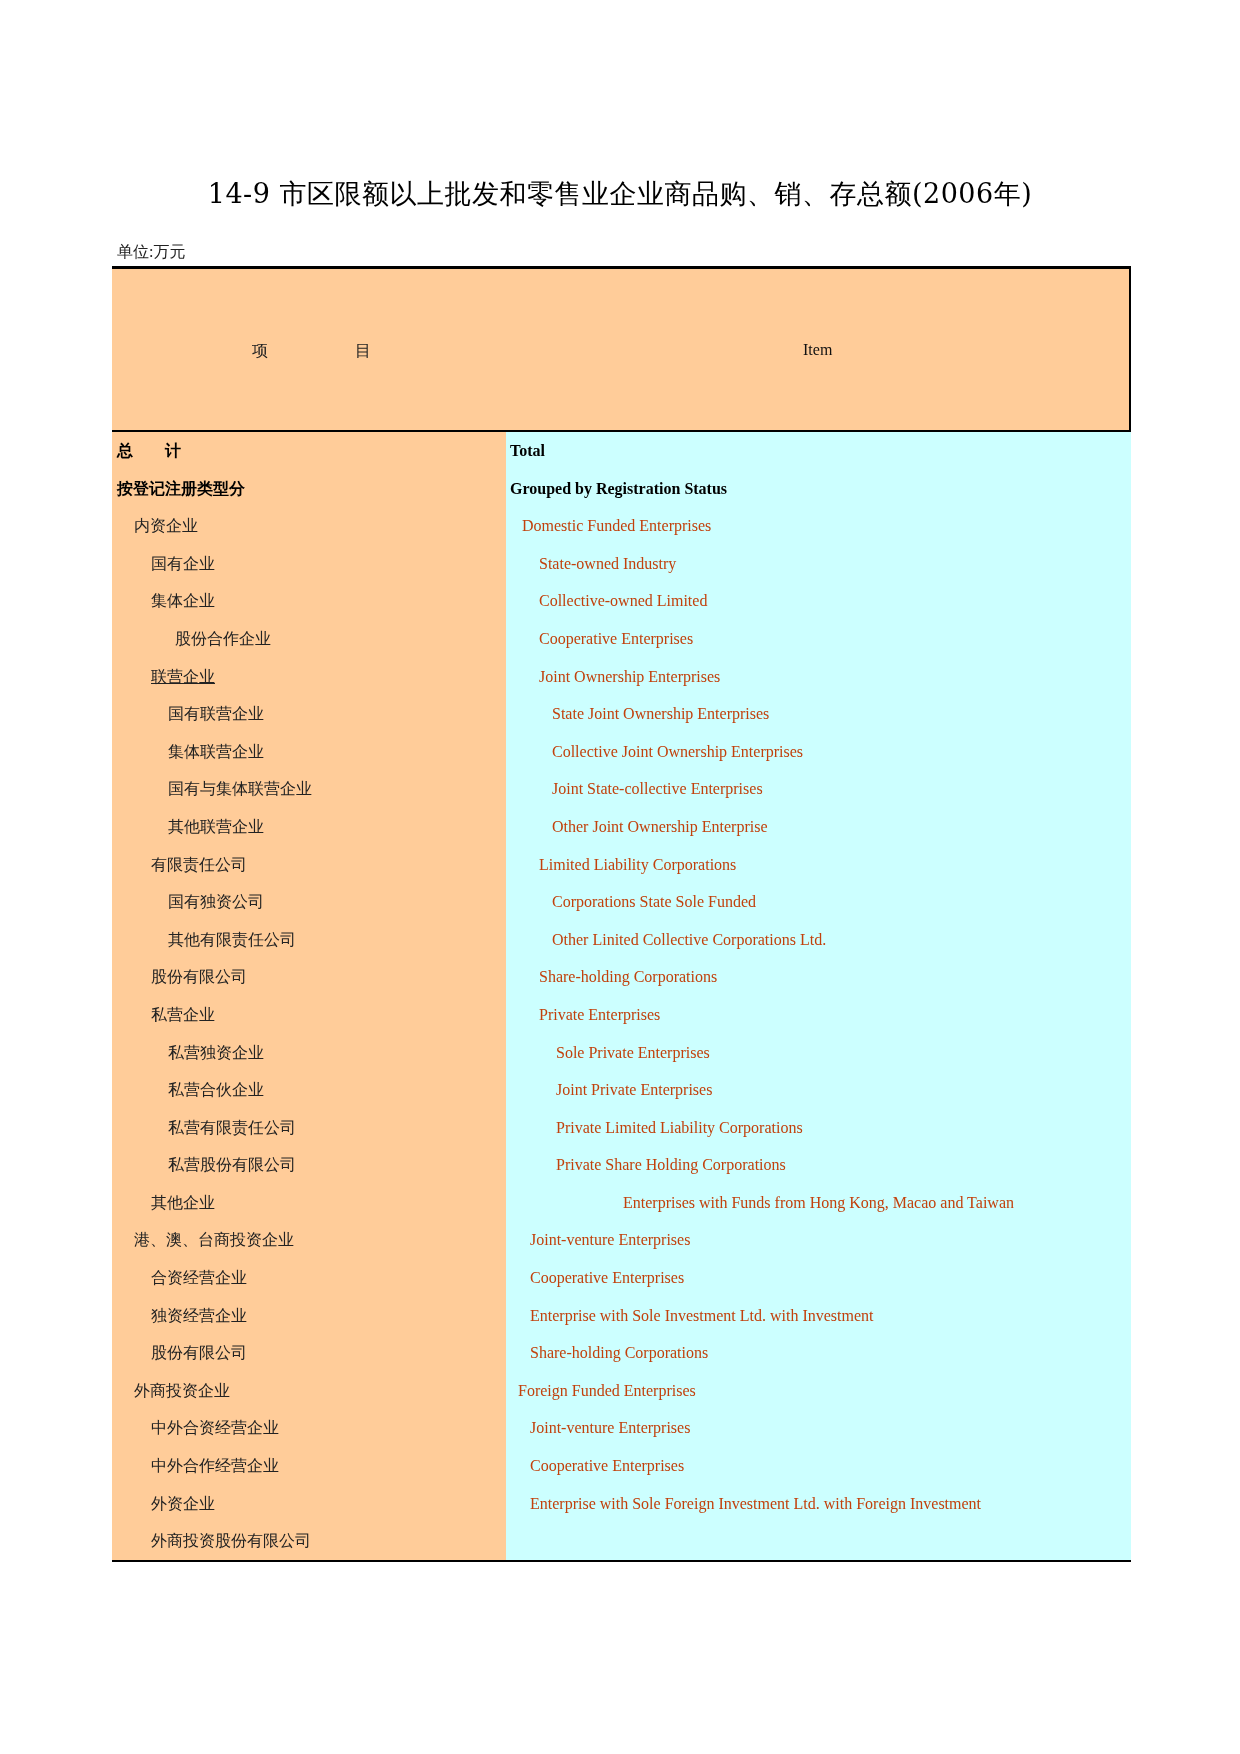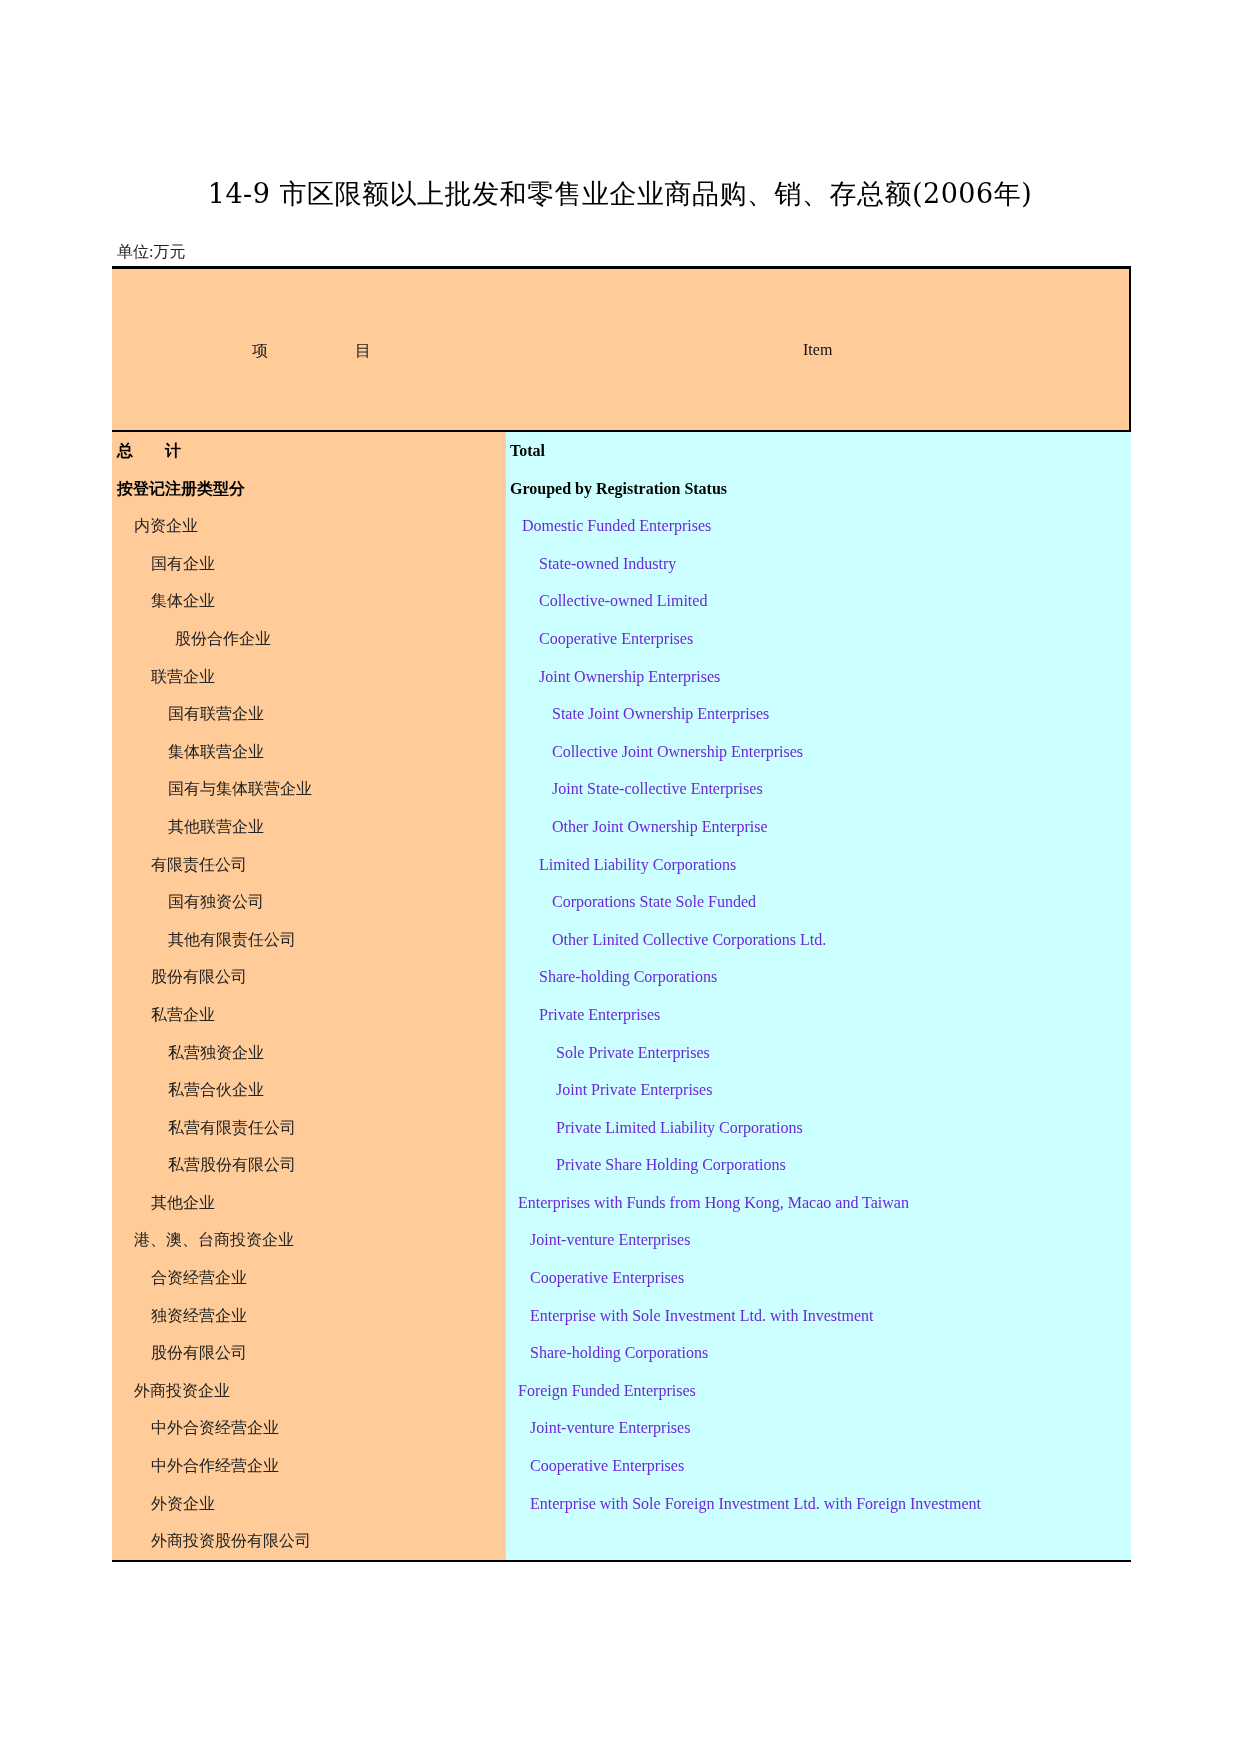--- a/index.html
+++ b/index.html
@@ -14,21 +14,21 @@
     .header { position: relative; height: 163px; background: #ffcc99;
               border-right: 2px solid #000; border-bottom: 2px solid #000; box-sizing: border-box; }
     .hdr-zh { position: absolute; top: 72px; font-size: 16px; color: #222; }
     .hdr-zh.a { left: 140px; }
     .hdr-zh.b { left: 243px; }
     .hdr-en { position: absolute; left: 691px; top: 72px; font-size: 16px; color: #111; }
     .body { position: relative; display: flex; }
     .col-zh { width: 394px; background: #ffcc99; }
     .col-en { width: 625px; background: #ccffff; }
     .row { height: 37.6px; line-height: 37.6px; font-size: 16px; white-space: nowrap; color: #222; }
-    .col-en .row { color: #6d28d9; }
+    .col-en .row { color: #c2410c; }
     .bold { font-weight: bold; color: #000 !important; }
     .bottom-rule { height: 2px; background: #000; }
   </style>
 </head>
 <body>
 
 <h1 class="title">14-9 市区限额以上批发和零售业企业商品购、销、存总额(2006年)</h1>
 <div class="unit">单位:万元</div>
 
 <div class="table">
@@ -39,21 +39,21 @@
     <span class="hdr-en">Item</span>
   </div>
   <div class="body">
     <div class="col-zh" id="col-zh">
         <div class="row bold" style="padding-left: 5px;">总　　计</div>
         <div class="row bold" style="padding-left: 5px;">按登记注册类型分</div>
         <div class="row" style="padding-left: 22px;">内资企业</div>
         <div class="row" style="padding-left: 39px;">国有企业</div>
         <div class="row" style="padding-left: 39px;">集体企业</div>
         <div class="row" style="padding-left: 39px; margin-left: 24px;">股份合作企业</div>
-        <div class="row" style="padding-left: 39px;">联营企业</div>
+        <div class="row" style="padding-left: 39px; text-decoration: underline;">联营企业</div>
         <div class="row" style="padding-left: 56px;">国有联营企业</div>
         <div class="row" style="padding-left: 56px;">集体联营企业</div>
         <div class="row" style="padding-left: 56px;">国有与集体联营企业</div>
         <div class="row" style="padding-left: 56px;">其他联营企业</div>
         <div class="row" style="padding-left: 39px;">有限责任公司</div>
         <div class="row" style="padding-left: 56px;">国有独资公司</div>
         <div class="row" style="padding-left: 56px;">其他有限责任公司</div>
         <div class="row" style="padding-left: 39px;">股份有限公司</div>
         <div class="row" style="padding-left: 39px;">私营企业</div>
         <div class="row" style="padding-left: 56px;">私营独资企业</div>
@@ -85,21 +85,21 @@
         <div class="row" style="padding-left: 46px;">Other Joint Ownership Enterprise</div>
         <div class="row" style="padding-left: 33px;">Limited Liability Corporations</div>
         <div class="row" style="padding-left: 46px;">Corporations State Sole Funded</div>
         <div class="row" style="padding-left: 46px;">Other Linited Collective Corporations Ltd.</div>
         <div class="row" style="padding-left: 33px;">Share-holding Corporations</div>
         <div class="row" style="padding-left: 33px;">Private Enterprises</div>
         <div class="row" style="padding-left: 50px;">Sole Private Enterprises</div>
         <div class="row" style="padding-left: 50px;">Joint Private Enterprises</div>
         <div class="row" style="padding-left: 50px;">Private Limited Liability Corporations</div>
         <div class="row" style="padding-left: 50px;">Private Share Holding Corporations</div>
-        <div class="row" style="padding-left: 12px;">Enterprises with Funds from Hong Kong, Macao and Taiwan</div>
+        <div class="row" style=" text-align: center;">Enterprises with Funds from Hong Kong, Macao and Taiwan</div>
         <div class="row" style="padding-left: 24px;">Joint-venture Enterprises</div>
         <div class="row" style="padding-left: 24px;">Cooperative Enterprises</div>
         <div class="row" style="padding-left: 24px;">Enterprise with Sole Investment Ltd. with Investment</div>
         <div class="row" style="padding-left: 24px;">Share-holding Corporations</div>
         <div class="row" style="padding-left: 12px;">Foreign Funded Enterprises</div>
         <div class="row" style="padding-left: 24px;">Joint-venture Enterprises</div>
         <div class="row" style="padding-left: 24px;">Cooperative Enterprises</div>
         <div class="row" style="padding-left: 24px;">Enterprise with Sole Foreign Investment Ltd. with Foreign Investment</div>
       </div>
   </div>

